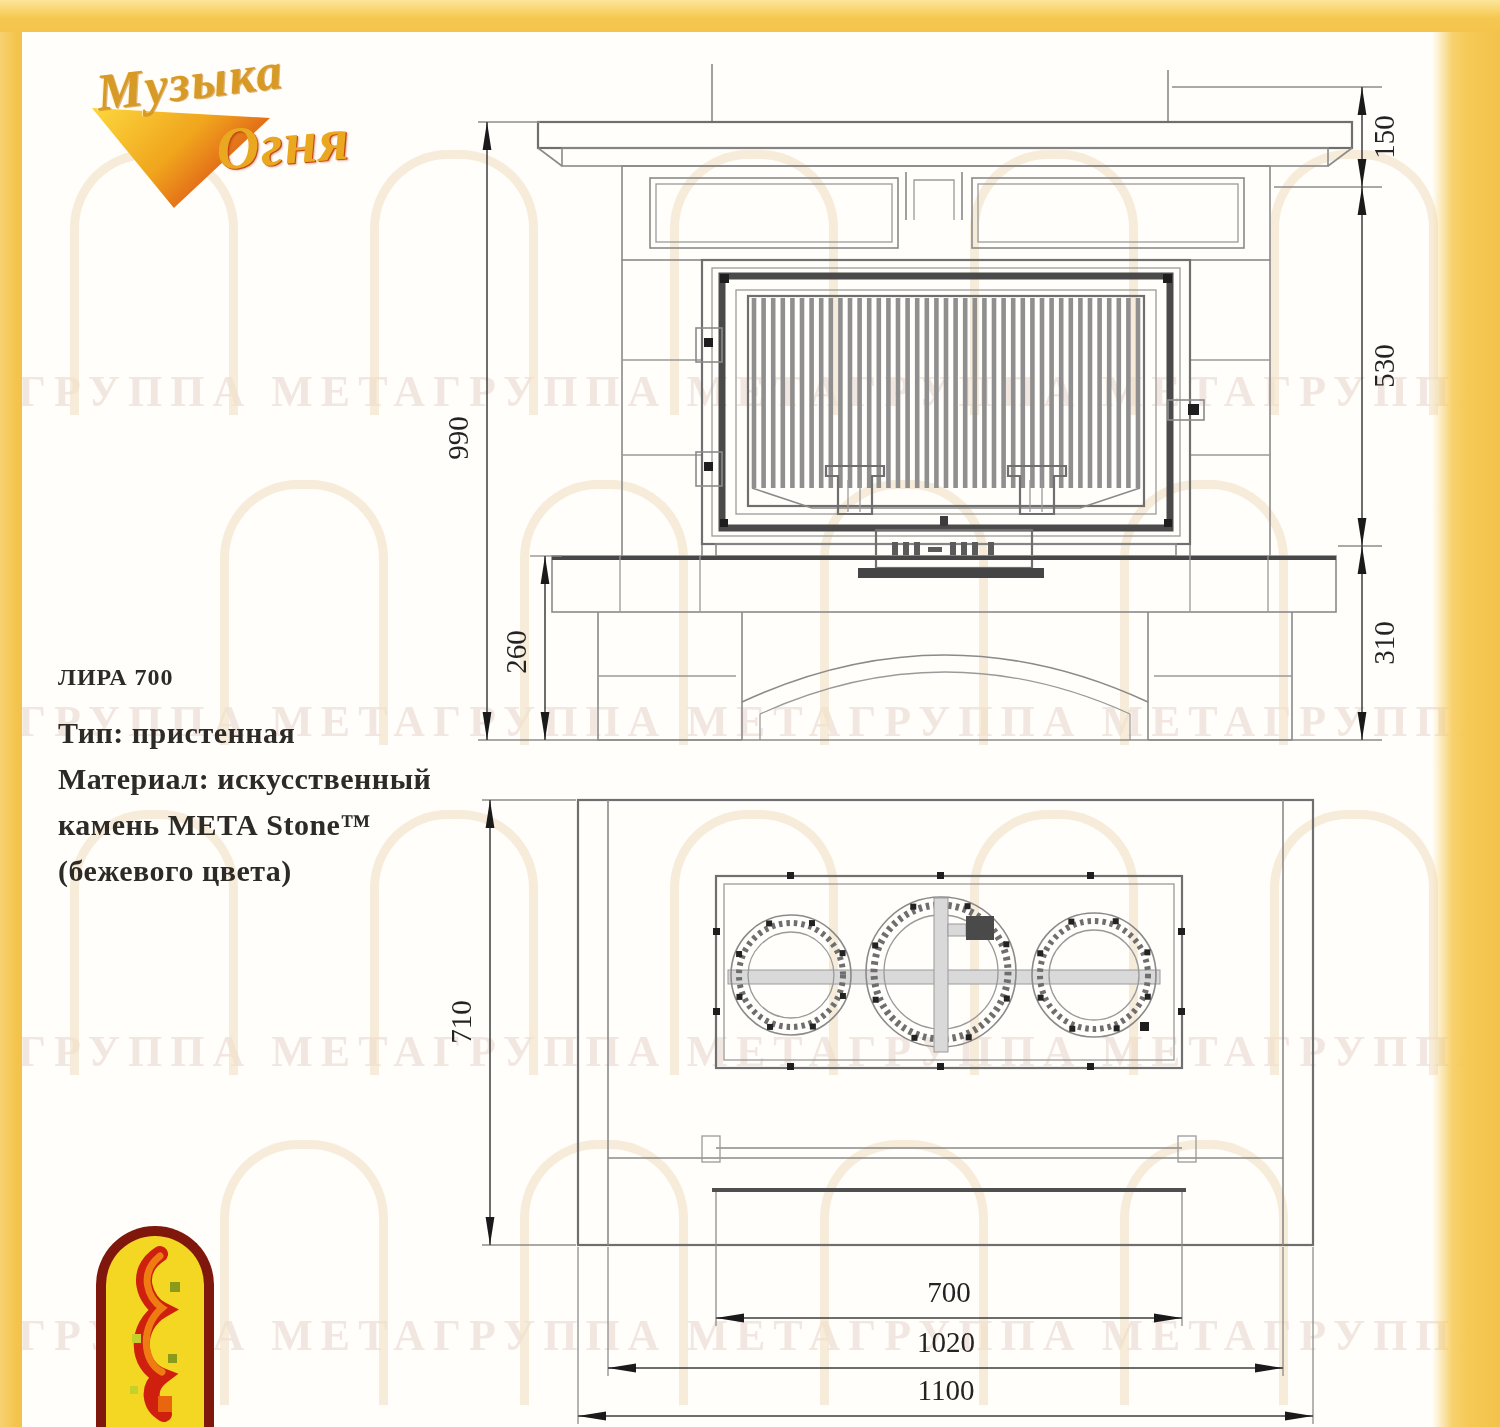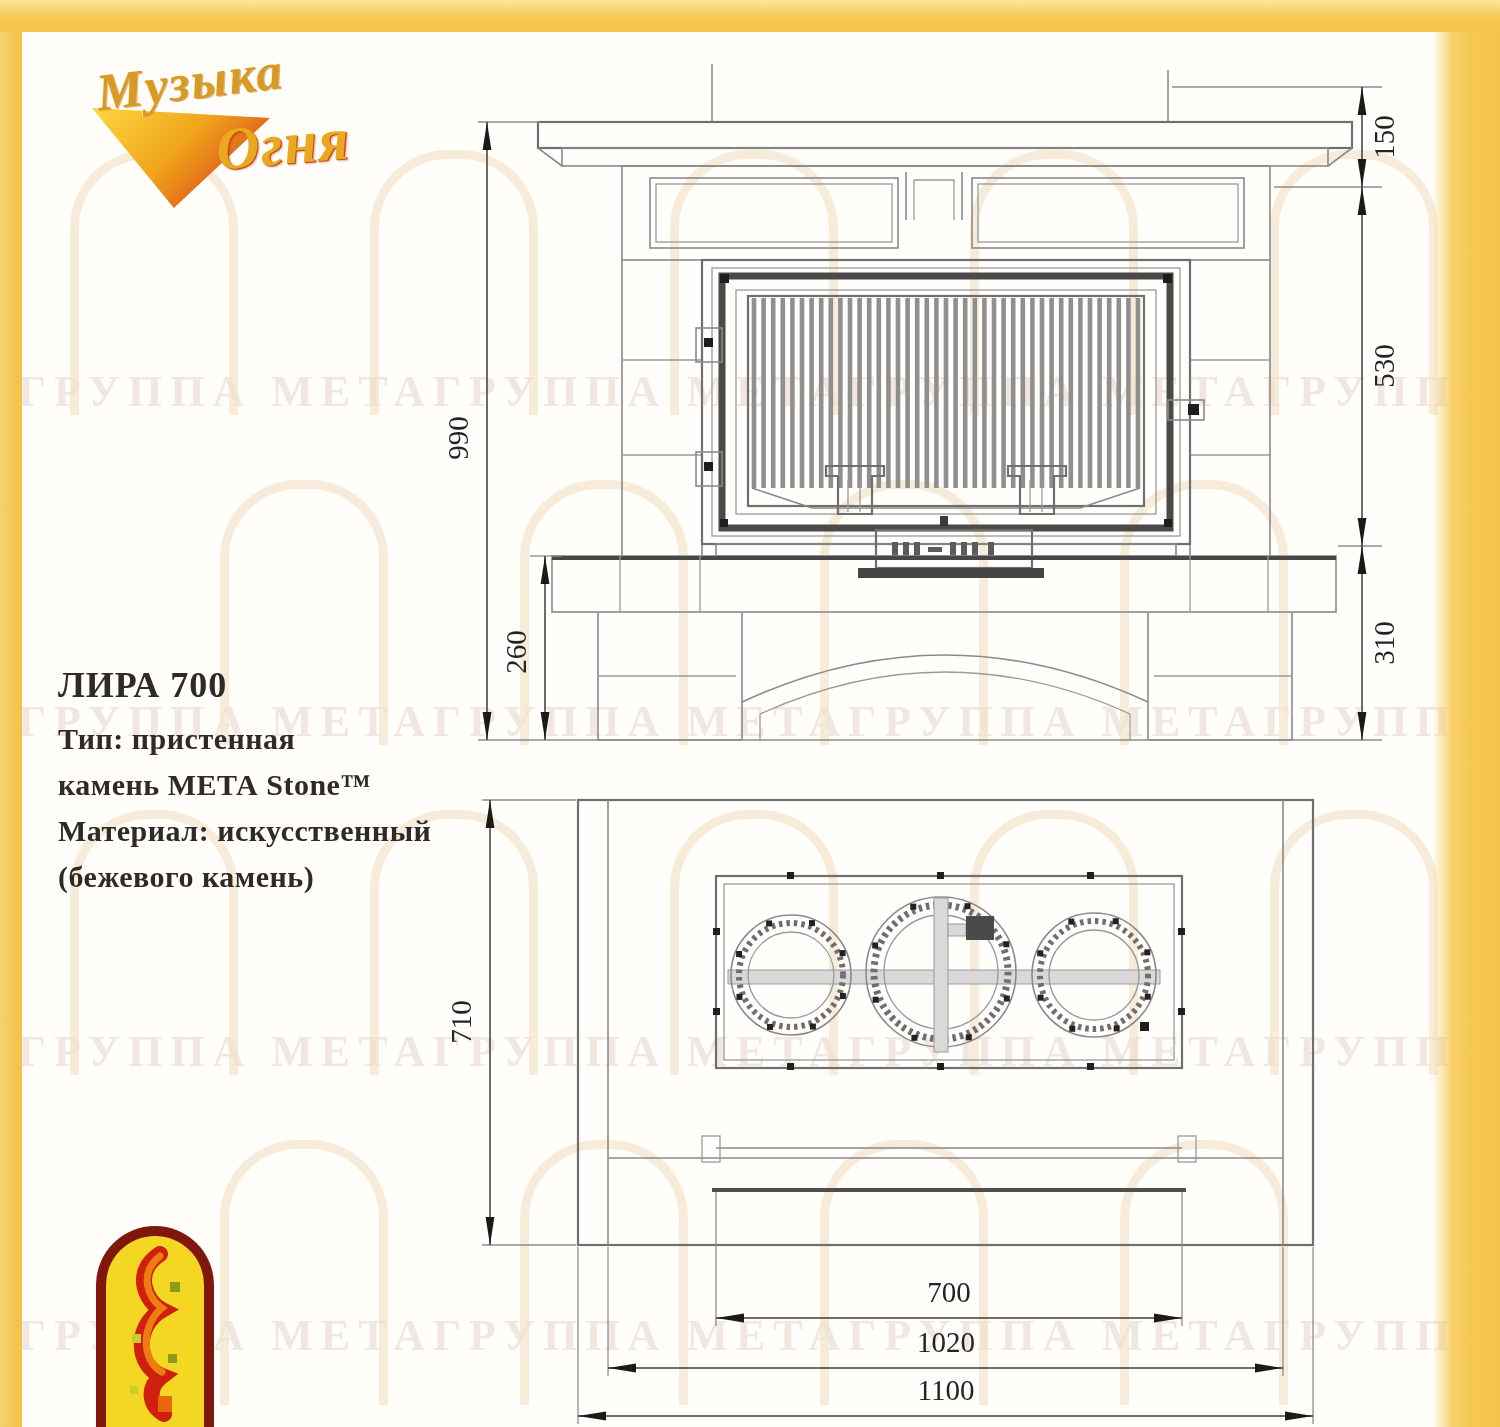--- a/index.html
+++ b/index.html
@@ -28,21 +28,21 @@
       clip-path:polygon(0 0, 100% 10%, 46% 100%);}
   .brand .w1{position:absolute; left:8px; top:6px; font-style:italic; font-weight:bold;
       font-size:52px; color:#d79a26; transform:rotate(-7deg); letter-spacing:2px;
       text-shadow:1px 1px 0 rgba(200,120,30,.55), -1px 0 0 rgba(255,240,190,.8);}
   .brand .w2{position:absolute; left:128px; top:64px; font-style:italic; font-weight:bold;
       font-size:60px; color:#e9a81f; transform:rotate(-5deg); letter-spacing:1px;
       text-shadow:1px 1px 0 #c4471a, 2px 2px 2px rgba(180,60,20,.4);}
 
   
   .specs{position:absolute; left:58px; top:664px; z-index:4; color:#2e2a26;}
-  .specs .title{font-size:36px; font-weight:bold; letter-spacing:1px; margin-bottom:10px;}
+  .specs .title{font-size:24px; font-weight:bold; letter-spacing:1px; margin-bottom:19px;}
   .specs .line{font-size:30px; font-weight:bold; line-height:46px; letter-spacing:0.5px;}
 
   
   svg.drawing{position:absolute; left:0; top:0; z-index:3;}
   .thin   {stroke:#8a8a8a; stroke-width:1.6; fill:none;}
   .thin2  {stroke:#9a9a9a; stroke-width:1.3; fill:none;}
   .med    {stroke:#6f6f6f; stroke-width:2.2; fill:none;}
   .dark   {stroke:#474747; stroke-width:4;   fill:none;}
   .doorfrm{stroke:#4a4a4a; stroke-width:7;   fill:none;}
   .dimline{stroke:#3d3d3d; stroke-width:1.5; fill:none;}
@@ -394,23 +394,23 @@
 
   <div class="brand">
     <div class="flame-tri"></div>
     <div class="w1">Музыка</div>
     <div class="w2">Огня</div>
   </div>
 
   <div class="specs">
     <div class="title">ЛИРА 700</div>
     <div class="line">Тип: пристенная</div>
+    <div class="line">Материал: искусственный</div>
     <div class="line">камень МЕТА Stone™</div>
-    <div class="line">Материал: искусственный</div>
-    <div class="line">(бежевого камень)</div>
+    <div class="line">(бежевого цвета)</div>
   </div>
 
   <div class="emblem">
     <svg width="98" height="200" viewBox="0 0 98 200">
       <path d="M54,18 C26,36 40,66 56,74 C28,90 30,130 56,140 C40,152 44,170 58,178" stroke="#cf1f0e" stroke-width="16" fill="none" stroke-linecap="round"></path>
       <path d="M54,20 C32,38 42,62 56,72 C34,90 36,126 56,136" stroke="#ef7c12" stroke-width="7" fill="none" stroke-linecap="round"></path>
       <rect x="64" y="46" width="10" height="10" fill="#8a9b1c"></rect>
       <rect x="26" y="98" width="9" height="9" fill="#c7d02a"></rect>
       <rect x="62" y="118" width="9" height="9" fill="#8a9b1c"></rect>
       <rect x="52" y="160" width="14" height="16" fill="#e8660d"></rect>

